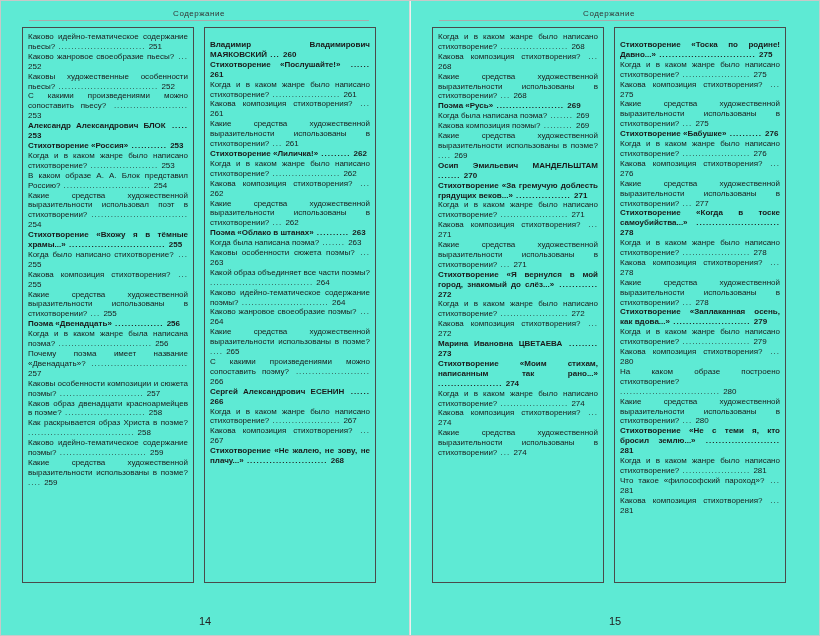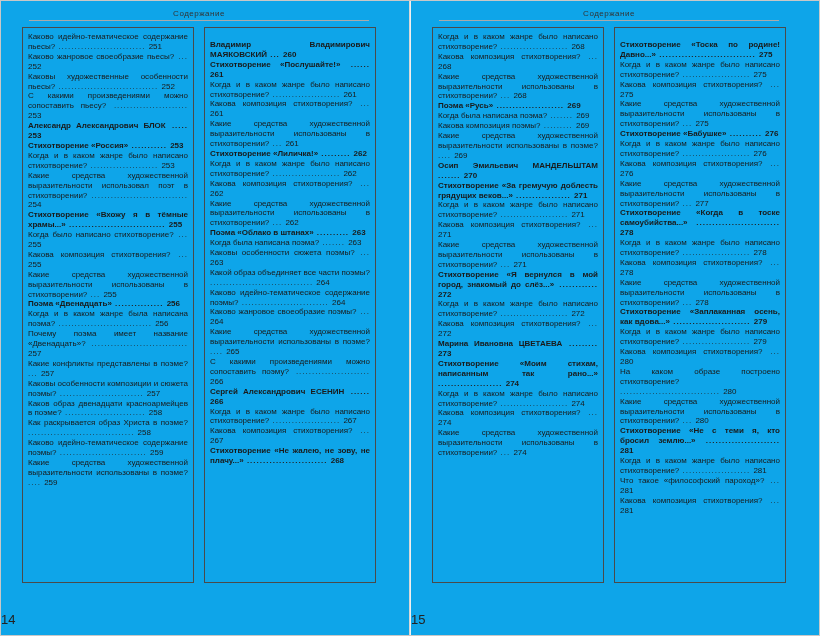--- a/index.html
+++ b/index.html
@@ -10,21 +10,21 @@
     display: flex;
     font-family: "Liberation Sans", "DejaVu Sans", sans-serif;
     color: #1a1a1a;
     overflow: hidden;
   }
   .page {
     flex: 1 1 50%;
     position: relative;
     box-sizing: border-box;
     padding: 8px 24px 0 12px;
-    background: #0ea5e9;
+    background: #5eead4;
   }
   .page.left  { border-right: 1px solid #d6d6d6; }
   .page.right { border-left: 1px solid #efefef; }
   .running-header {
     text-align: center;
     font-size: 8px;
     letter-spacing: 0.5px;
     color: #333;
     margin-bottom: 2px;
   }
@@ -48,50 +48,51 @@
     font-size: 8px;
     line-height: 1.24;
   }
   .entry { text-align: justify; }
   .entry .dots { letter-spacing: 1px; color: #222; }
   .entry.bold { font-weight: bold; }
   .entry.bold.first { margin-top: 8px; }
   .page-number {
     position: absolute;
     bottom: 8px; left: 0; right: 0;
-    font-size: 13px;
+    text-align: center;
+    font-size: 11px;
     color: #222;
   }
 </style>
 </head>
 <body>
 
 <div class="spread">
 
   <div class="page left">
     <div class="running-header">Содержание</div>
     <div class="header-rule"></div>
     <div class="cols">
       <div class="col">
           <div class="entry first"><span class="et">Каково идейно-тематическое содержание пьесы?</span><span class="dots"> ........................... </span><span class="ep">251</span></div>
           <div class="entry"><span class="et">Каково жанровое своеобразие пьесы?</span><span class="dots"> ... </span><span class="ep">252</span></div>
           <div class="entry"><span class="et">Каковы художественные особенности пьесы?</span><span class="dots"> ............................... </span><span class="ep">252</span></div>
           <div class="entry"><span class="et">С какими произведениями можно сопоставить пьесу?</span><span class="dots"> ....................... </span><span class="ep">253</span></div>
           <div class="entry bold"><span class="et">Александр Александрович БЛОК</span><span class="dots"> ..... </span><span class="ep">253</span></div>
           <div class="entry bold"><span class="et">Стихотворение «Россия»</span><span class="dots"> ........... </span><span class="ep">253</span></div>
           <div class="entry"><span class="et">Когда и в каком жанре было написано стихотворение?</span><span class="dots"> ..................... </span><span class="ep">253</span></div>
+          <div class="entry"><span class="et">В каком образе А. А. Блок представил Россию?</span><span class="dots"> ........................... </span><span class="ep">254</span></div>
           <div class="entry"><span class="et">Какие средства художественной выразительности использовал поэт в стихотворении?</span><span class="dots"> .............................. </span><span class="ep">254</span></div>
           <div class="entry bold"><span class="et">Стихотворение «Вхожу я в тёмные храмы...»</span><span class="dots"> .............................. </span><span class="ep">255</span></div>
           <div class="entry"><span class="et">Когда было написано стихотворение?</span><span class="dots"> ... </span><span class="ep">255</span></div>
           <div class="entry"><span class="et">Какова композиция стихотворения?</span><span class="dots"> ... </span><span class="ep">255</span></div>
           <div class="entry"><span class="et">Какие средства художественной выразительности использованы в стихотворении?</span><span class="dots"> ... </span><span class="ep">255</span></div>
           <div class="entry bold"><span class="et">Поэма «Двенадцать»</span><span class="dots"> ............... </span><span class="ep">256</span></div>
           <div class="entry"><span class="et">Когда и в каком жанре была написана поэма?</span><span class="dots"> ............................. </span><span class="ep">256</span></div>
           <div class="entry"><span class="et">Почему поэма имеет название «Двенадцать»?</span><span class="dots"> .............................. </span><span class="ep">257</span></div>
-          <div class="entry"><span class="et">Какие конфликты представлены в поэме?</span><span class="dots"> ... </span><span class="ep">257</span></div>
           <div class="entry"><span class="et">Каковы особенности композиции и сюжета поэмы?</span><span class="dots"> .......................... </span><span class="ep">257</span></div>
           <div class="entry"><span class="et">Каков образ двенадцати красноармейцев в поэме?</span><span class="dots"> ......................... </span><span class="ep">258</span></div>
           <div class="entry"><span class="et">Как раскрывается образ Христа в поэме?</span><span class="dots"> ................................. </span><span class="ep">258</span></div>
           <div class="entry"><span class="et">Каково идейно-тематическое содержание поэмы?</span><span class="dots"> ........................... </span><span class="ep">259</span></div>
           <div class="entry"><span class="et">Какие средства художественной выразительности использованы в поэме?</span><span class="dots"> .... </span><span class="ep">259</span></div>
         </div>
       <div class="col">
           <div class="entry bold first"><span class="et">Владимир Владимирович МАЯКОВСКИЙ</span><span class="dots"> ... </span><span class="ep">260</span></div>
           <div class="entry bold"><span class="et">Стихотворение «Послушайте!»</span><span class="dots"> ...... </span><span class="ep">261</span></div>
           <div class="entry"><span class="et">Когда и в каком жанре было написано стихотворение?</span><span class="dots"> ..................... </span><span class="ep">261</span></div>

